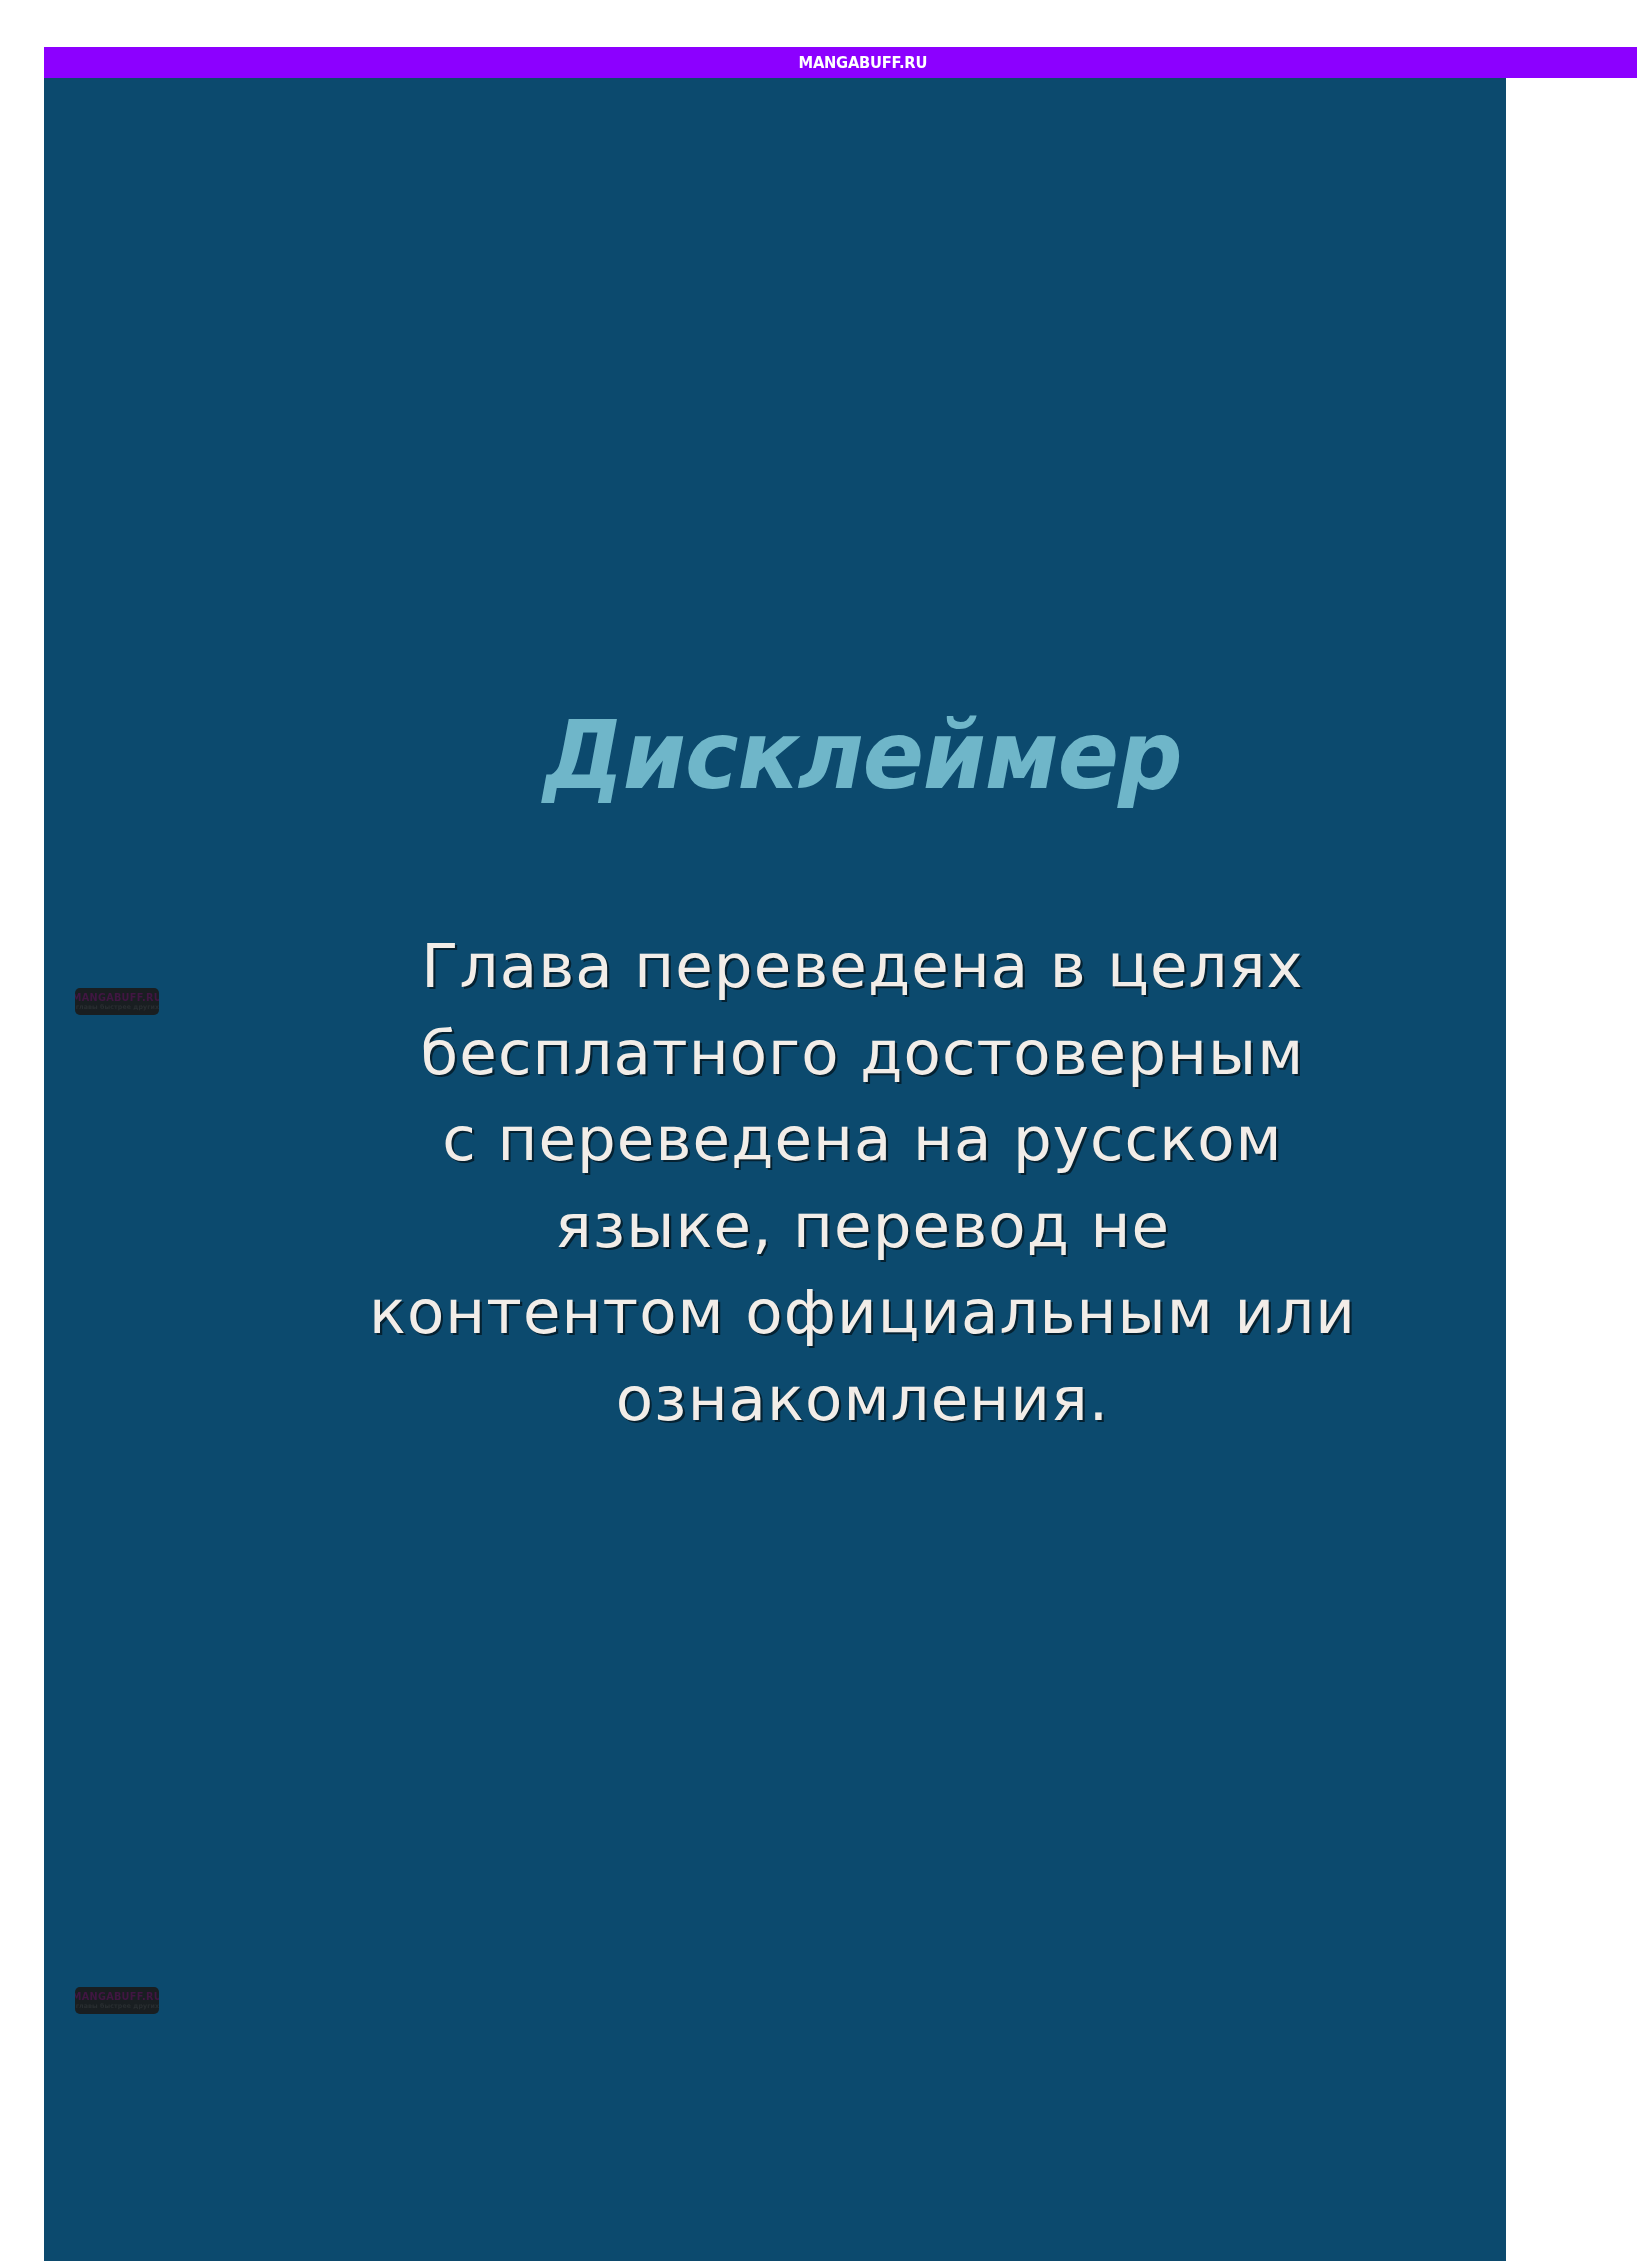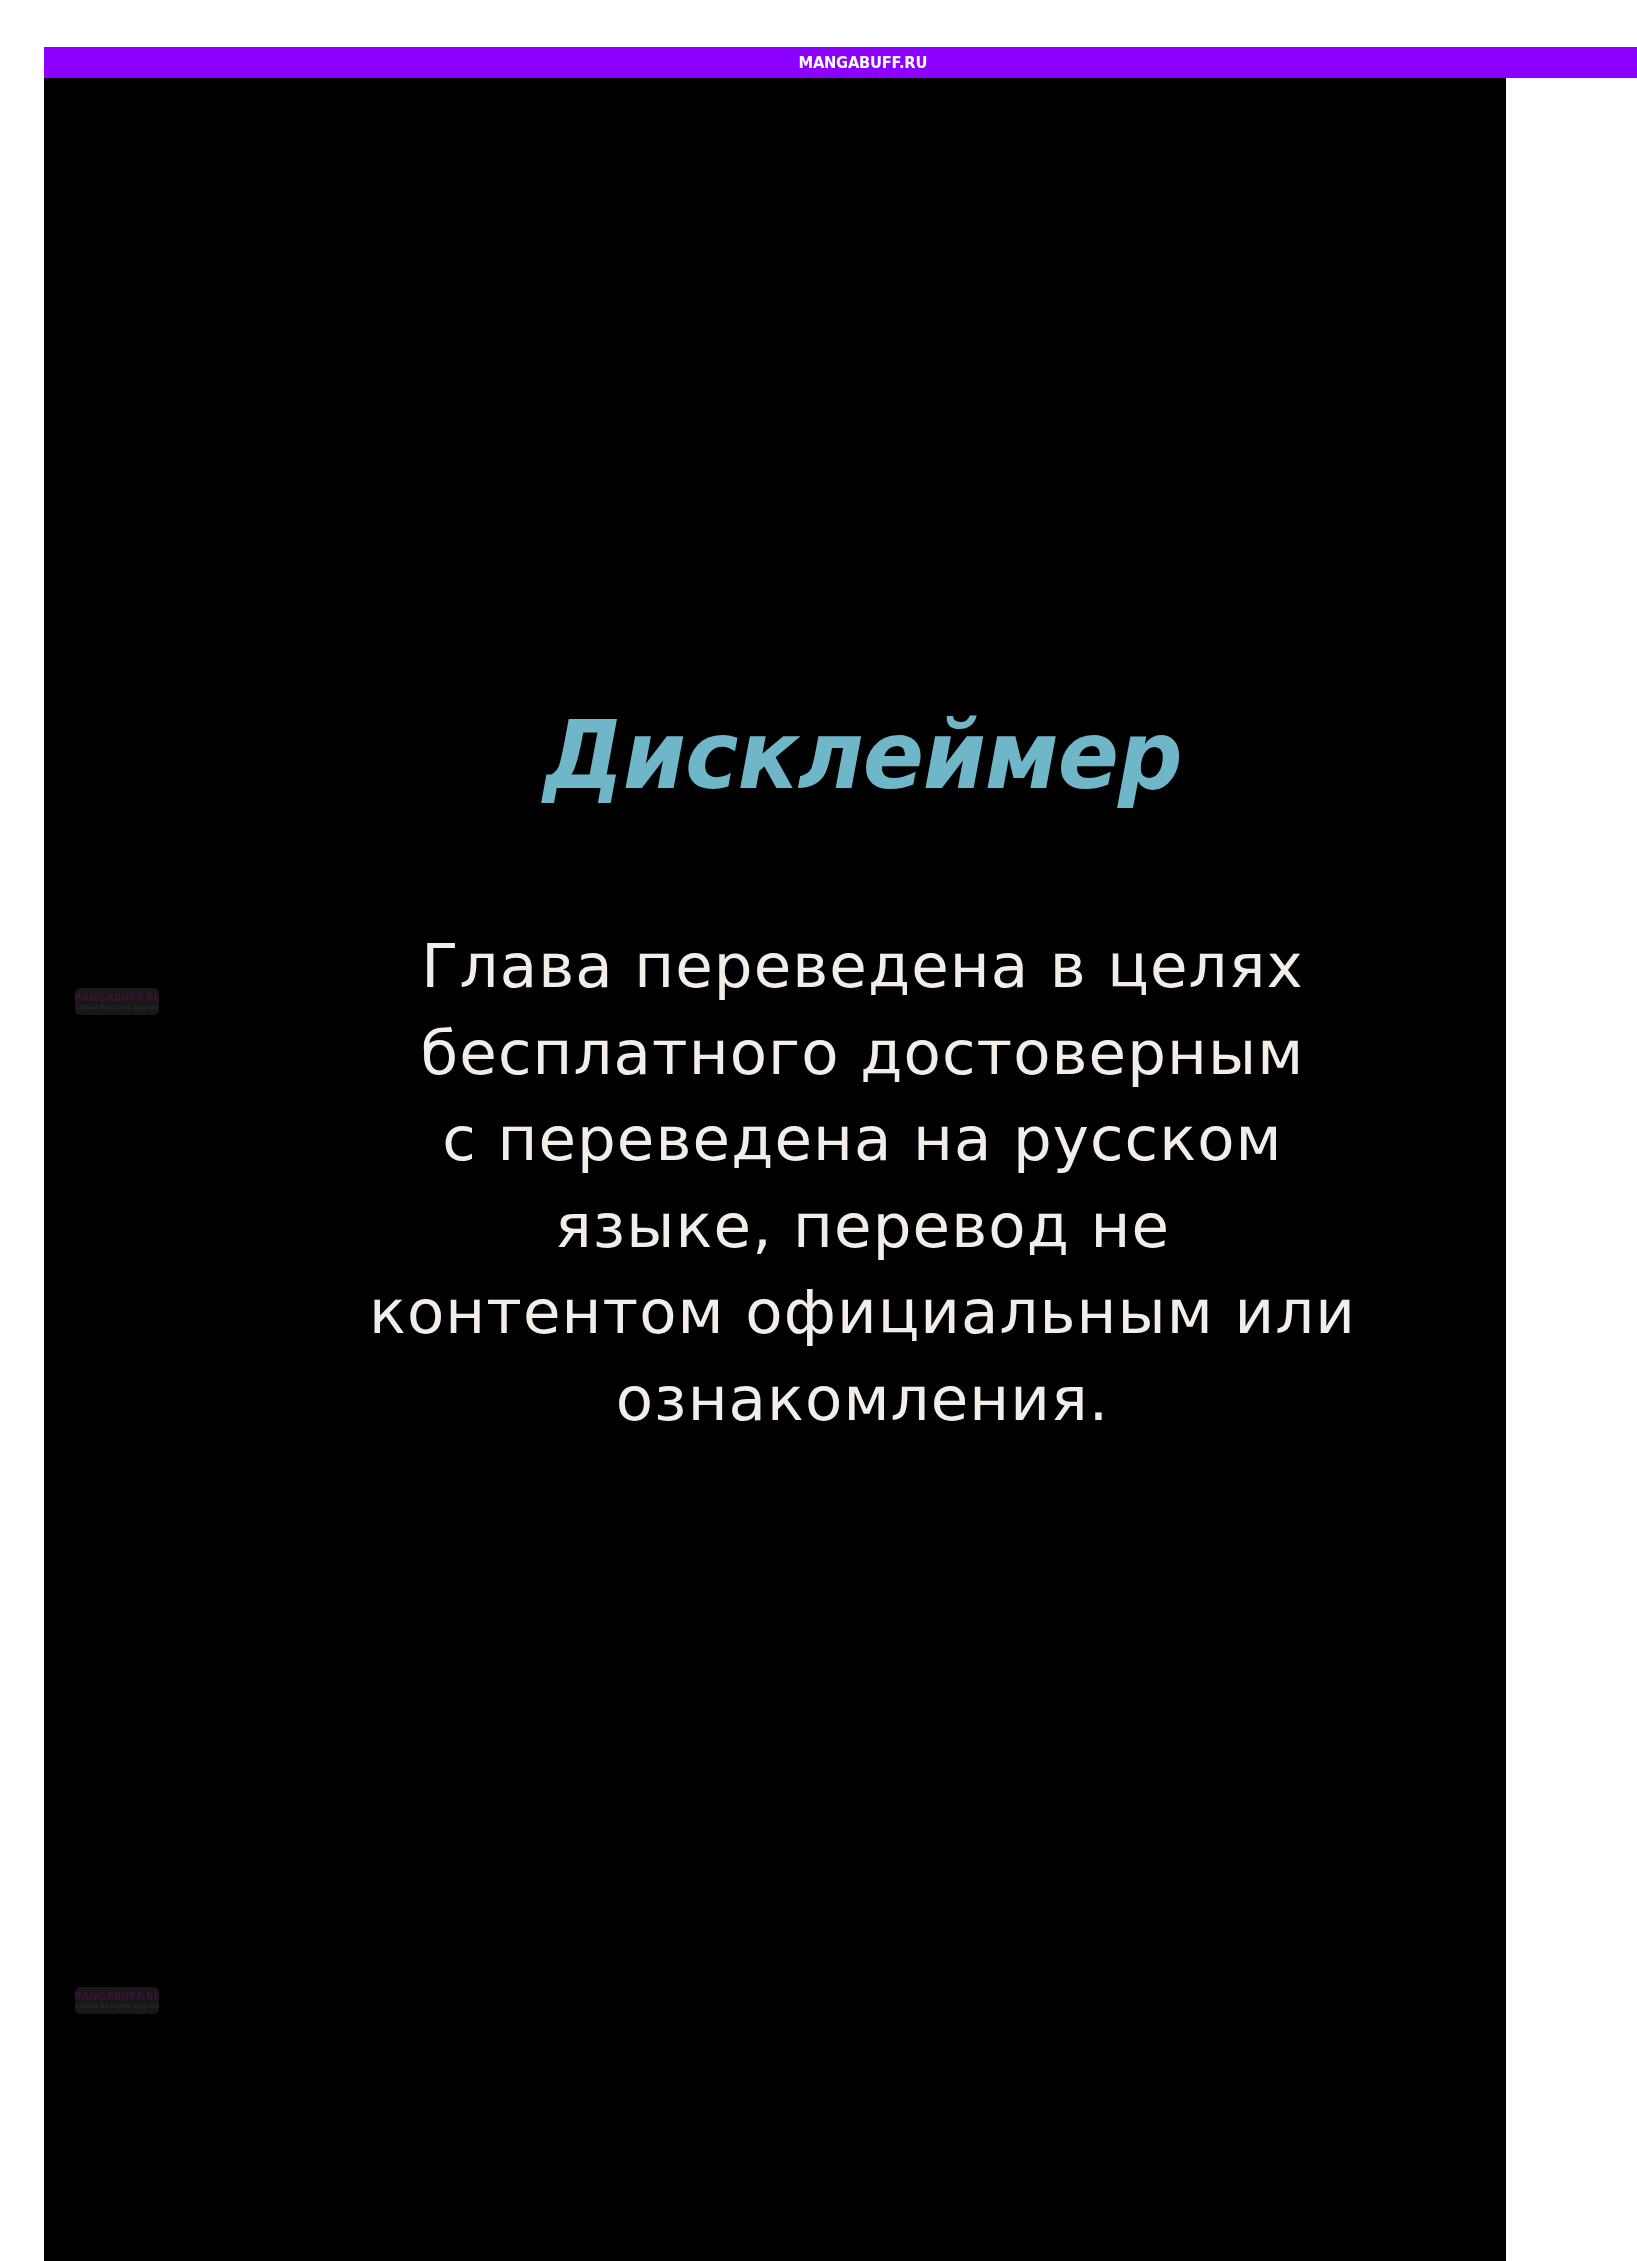--- a/index.html
+++ b/index.html
@@ -53,21 +53,21 @@
     white-space: nowrap;
   }
 
   
   .comic-panel {
     position: absolute;
     left: 0;
     top: 78px;
     width: 1462px;
     height: 2183px;
-    background: #000000;
+    background: #0c4a6e;
     overflow: hidden;
   }
 
   
   .disclaimer-block {
     position: absolute;
     left: 0;
     top: 0;
     width: 1637px;
     text-align: center;

